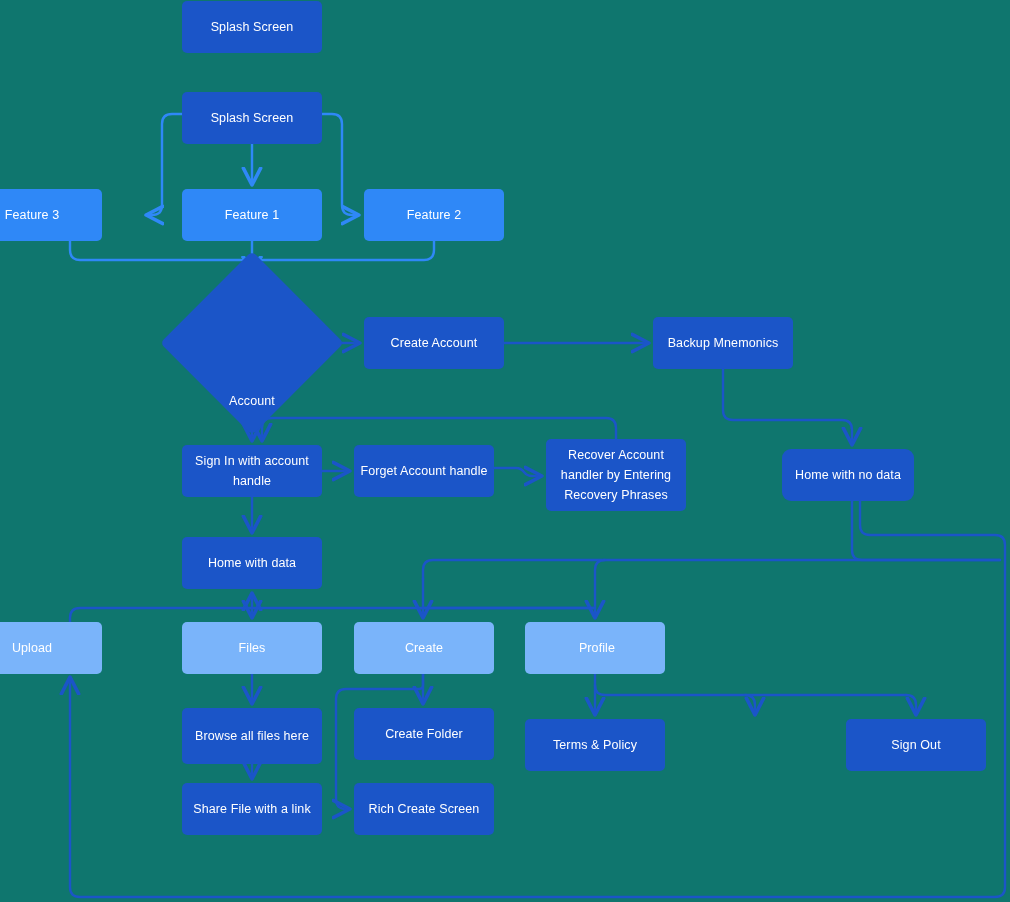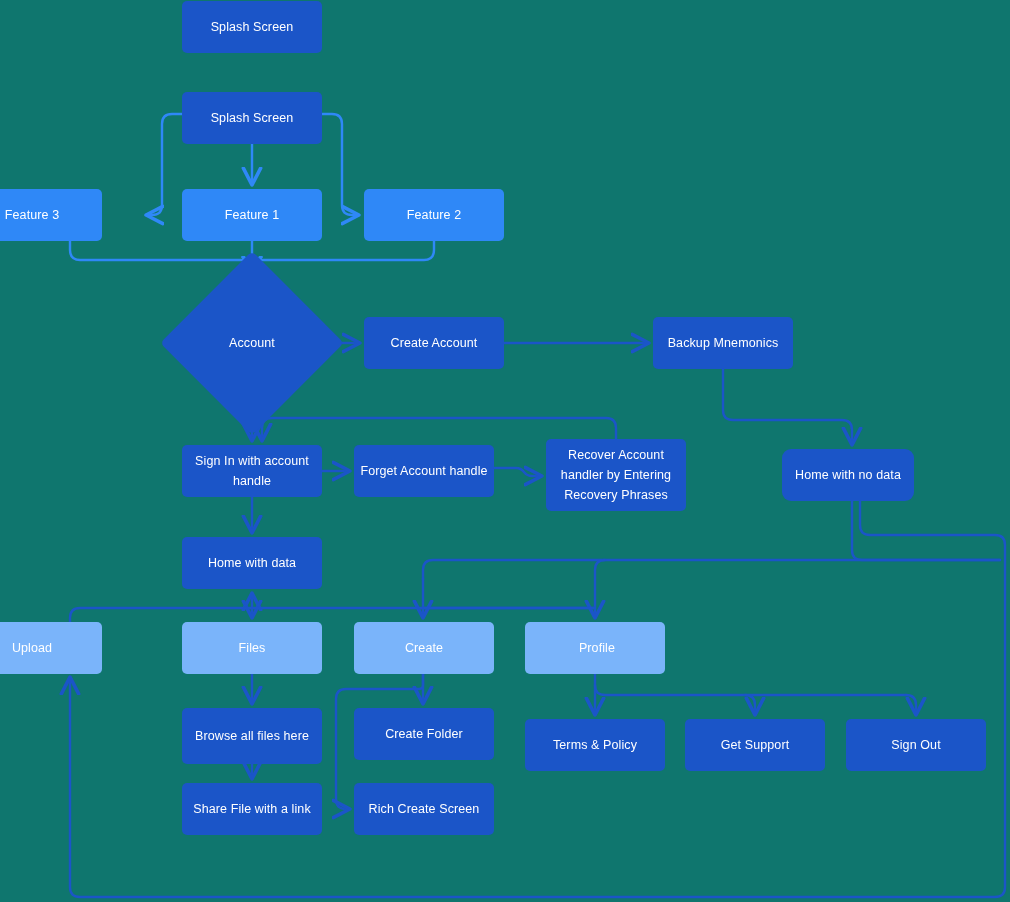--- a/index.html
+++ b/index.html
@@ -36,21 +36,21 @@
     border-radius: 5px;
     letter-spacing: 0.1px;
     padding: 2px 6px;
   }
   .node.dark   { background: #1B55C8; }
   .node.mid    { background: #2F88F7; }
   .node.light  { background: #7AB4FA; }
   .diamond-wrap {
     position: absolute;
     display: flex;
-    align-items: center;
+    align-items: flex-end;
     justify-content: center;
   }
   .diamond-shape {
     position: absolute;
     left: 0; top: 0;
     width: 100%; height: 100%;
     background: #1B55C8;
     transform: rotate(45deg);
     border-radius: 5px;
   }
@@ -161,18 +161,17 @@
   <div class="node dark" style="left:182px;top:537px;width:140px;height:52px;">Home with data</div>
 
   <div class="node light" style="left:-38px;top:622px;width:140px;height:52px;">Upload</div>
   <div class="node light" style="left:182px;top:622px;width:140px;height:52px;">Files</div>
   <div class="node light" style="left:354px;top:622px;width:140px;height:52px;">Create</div>
   <div class="node light" style="left:525px;top:622px;width:140px;height:52px;padding-left:10px;">Profile</div>
 
   <div class="node dark" style="left:182px;top:708px;width:140px;height:56px;">Browse all files here</div>
   <div class="node dark" style="left:354px;top:708px;width:140px;height:52px;">Create Folder</div>
   <div class="node dark" style="left:525px;top:719px;width:140px;height:52px;">Terms &amp; Policy</div>
-  <div class="node dark" style="left:685px;top:719px;width:140px;height:52px;">Get Support</div>
   <div class="node dark" style="left:846px;top:719px;width:140px;height:52px;">Sign Out</div>
   <div class="node dark" style="left:182px;top:783px;width:140px;height:52px;">Share File with a link</div>
   <div class="node dark" style="left:354px;top:783px;width:140px;height:52px;">Rich Create Screen</div>
 
 </div>
 
 </body></html>

